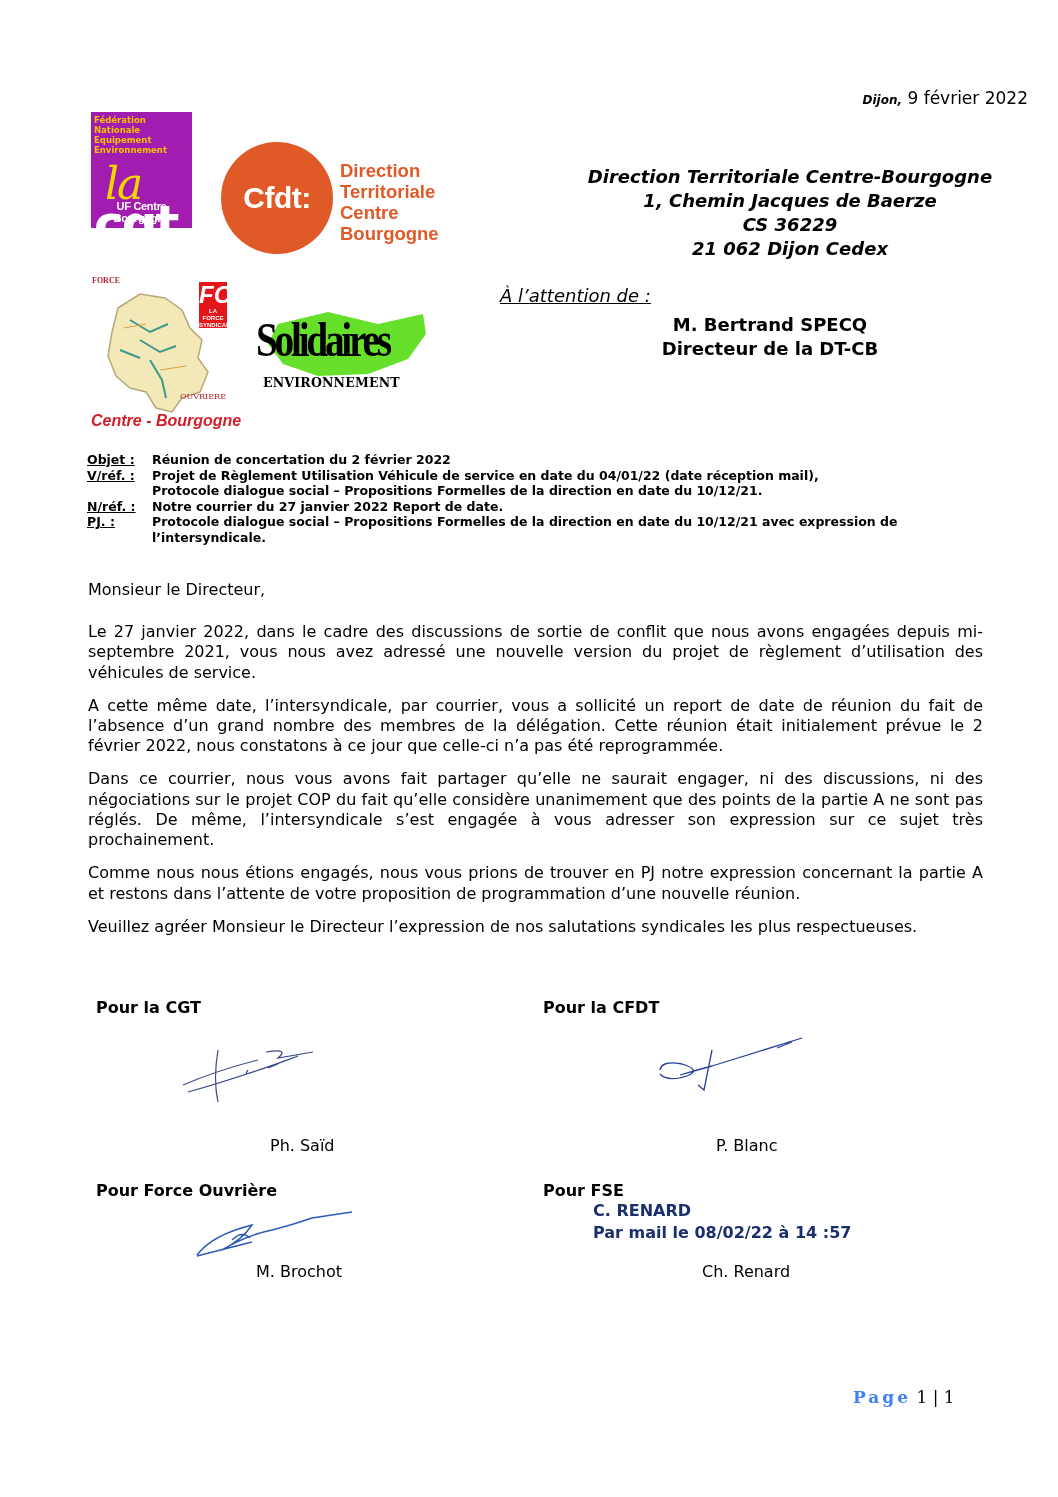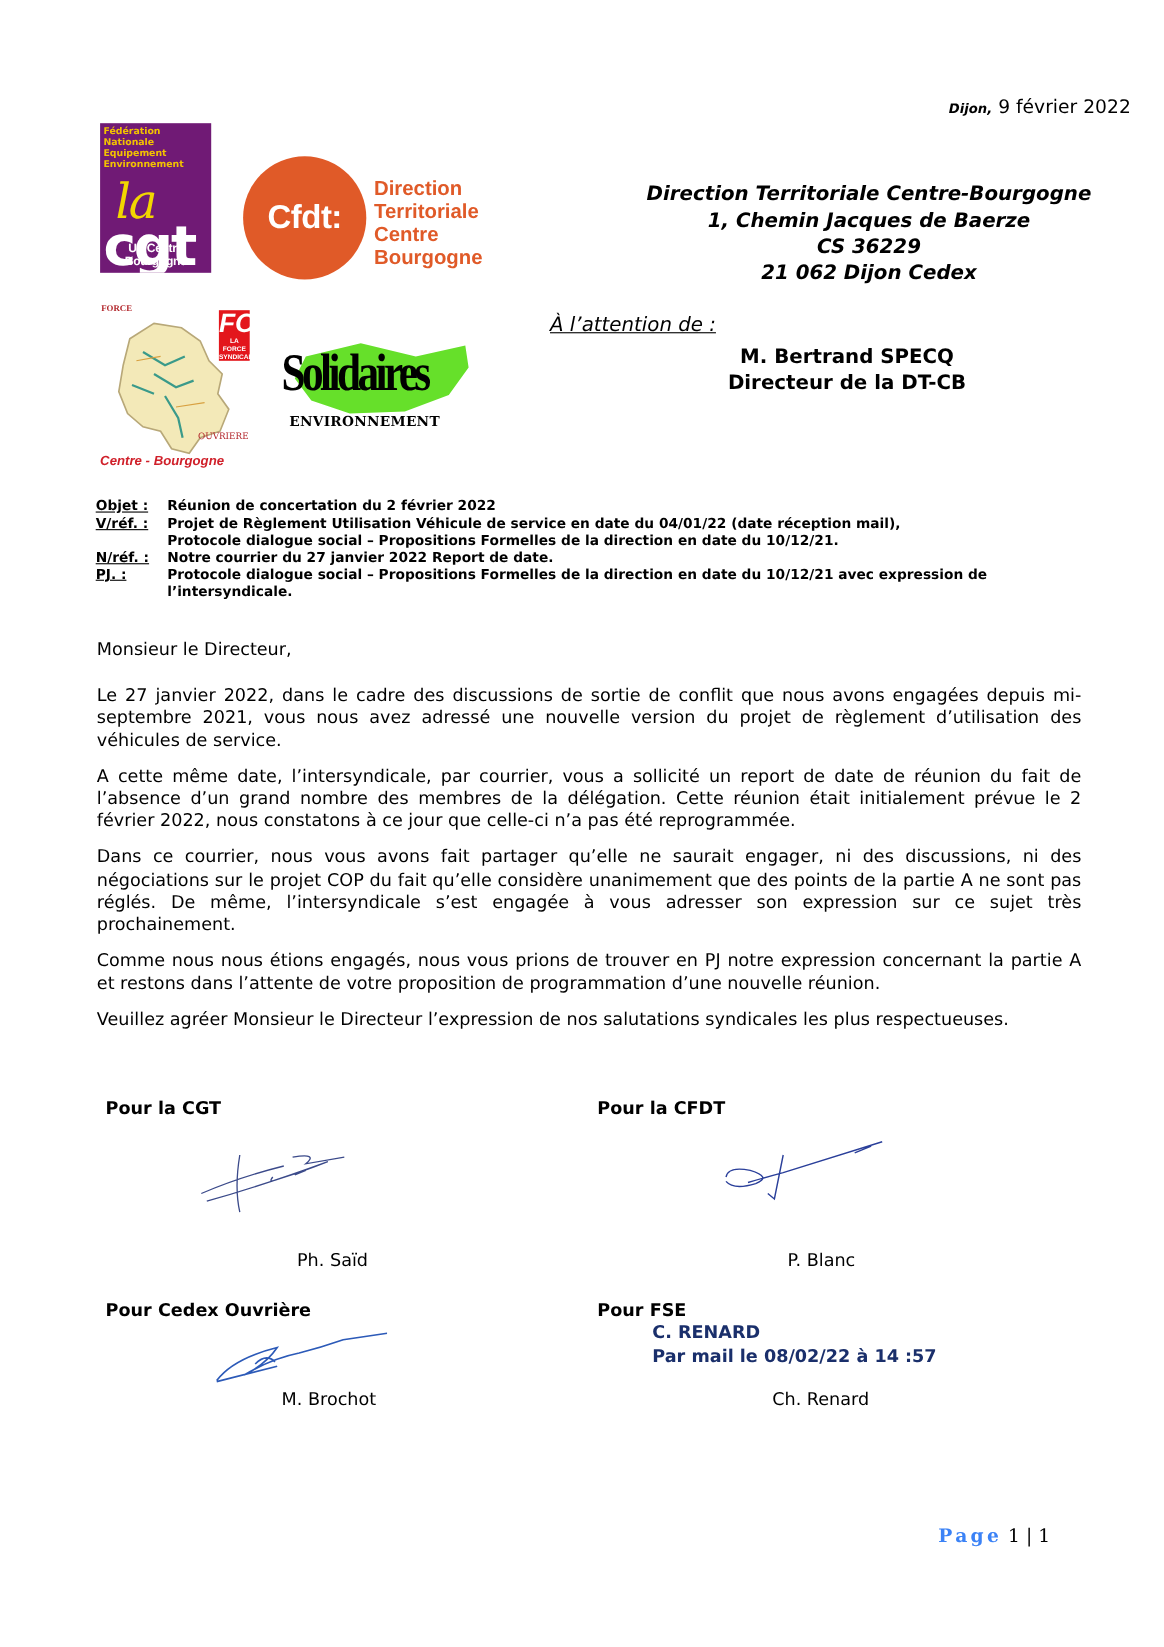--- a/index.html
+++ b/index.html
@@ -6,39 +6,39 @@
   html, body { width: 1058px; height: 1497px; background: #ffffff; }
   body { position: relative; font-family: "DejaVu Sans", sans-serif; color: #000; overflow: hidden; }
 
   .abs { position: absolute; }
 
   
   .date-line { right: 30px; top: 88px; font-size: 17px; white-space: nowrap; }
   .date-line .city { font-weight: bold; font-style: italic; font-size: 12px; }
 
   
-  .cgt-logo { left: 91px; top: 112px; width: 101px; height: 136px; background: #701a75; overflow: hidden; }
+  .cgt-logo { left: 91px; top: 112px; width: 101px; height: 116px; background: #a21caf; overflow: hidden; }
   .cgt-logo .fed { position: absolute; left: 3px; top: 3px; color: #f2c200; font-weight: bold; font-size: 8.5px; line-height: 10px; }
   .cgt-logo .la { position: absolute; left: 14px; top: 52px; color: #f2d600; font-family: "DejaVu Serif", serif; font-style: italic; font-size: 44px; line-height: 40px; letter-spacing: -2px; }
   .cgt-logo .cgt-text { position: absolute; left: 3px; top: 82px; color: #fff; font-weight: bold; font-size: 50px; line-height: 60px; letter-spacing: -2px; }
   .cgt-logo .uf { position: absolute; left: 0; right: 0; bottom: 4px; text-align: center; color: #fff; font-family: "Liberation Sans", sans-serif; font-size: 11px; font-weight: bold; letter-spacing: -0.3px; }
 
   
   .cfdt-circle { left: 221px; top: 142px; width: 112px; height: 112px; border-radius: 50%; background: #e05a28; display: flex; align-items: center; justify-content: center; }
   .cfdt-circle span { color: #fff; font-family: "Liberation Sans", sans-serif; font-weight: bold; font-size: 30px; letter-spacing: -0.5px; }
   .cfdt-text { left: 340px; top: 160px; color: #e05a28; font-family: "Liberation Sans", sans-serif; font-weight: bold; font-size: 18.5px; line-height: 21px; }
 
   
   .fo-map { left: 90px; top: 280px; width: 150px; height: 150px; }
   .fo-badge { left: 199px; top: 282px; width: 28px; height: 46px; background: #e3161c; text-align: center; }
   .fo-badge .fo { color: #fff; font-family: "Liberation Sans", sans-serif; font-style: italic; font-weight: bold; font-size: 24px; line-height: 26px; display:block; }
   .fo-badge .sub { color: #fff; font-family: "Liberation Sans", sans-serif; font-size: 6px; font-weight: bold; line-height: 7px; display:block; }
   .fo-force { left: 92px; top: 276px; color: #b2262b; font-family: Liberation Serif, serif; font-size: 8px; font-weight: bold; }
   .fo-ouvriere { left: 180px; top: 392px; color: #b2262b; font-family: "DejaVu Serif", serif; font-size: 8px; }
-  .fo-centre { left: 91px; top: 412px; color: #d0202a; font-family: "Liberation Sans", sans-serif; font-style: italic; font-weight: bold; font-size: 12px; }
+  .fo-centre { left: 91px; top: 412px; color: #d0202a; font-family: "Liberation Sans", sans-serif; font-style: italic; font-weight: bold; font-size: 16px; }
 
   
   .sol-green { left: 258px; top: 304px; width: 175px; height: 78px; }
   .sol-text { left: 256px; top: 314px; font-family: "Liberation Serif", serif; font-weight: bold; font-size: 48px; letter-spacing: -4px; line-height: 52px; transform: scaleX(0.82); transform-origin: left; }
   .sol-env { left: 263px; top: 375px; font-family: "DejaVu Serif", serif; font-weight: bold; font-size: 12.5px; letter-spacing: 0.2px; }
 
   
   .address { left: 530px; top: 165px; width: 520px; text-align: center; font-weight: bold; font-size: 18px; line-height: 24px; font-style: italic; }
   .attn { left: 500px; top: 285px; font-style: italic; font-size: 18px; text-decoration: underline; }
   .recipient { left: 600px; top: 313px; width: 340px; text-align: center; font-weight: bold; font-size: 18px; line-height: 24px; }
@@ -164,21 +164,21 @@
   <path d="M5,45 Q40,30 80,20 M10,52 Q60,38 120,16 Q100,24 75,32 Q65,36 70,30 M88,12 Q112,8 100,18 L135,12 M40,10 Q35,40 40,62 M100,24 L90,28" stroke="#3b4a8a" stroke-width="1.2" fill="none"></path>
 </svg>
 <div class="abs sig-name" style="left:270px; top:1136px;">Ph. Saïd</div>
 
 <div class="abs sig-label" style="left:543px; top:998px;">Pour la CFDT</div>
 <svg class="abs sig-img" style="left:652px; top:1030px;" viewBox="0 0 160 70">
   <path d="M8,40 Q10,30 30,34 Q50,40 35,46 Q15,52 8,44 M28,45 Q45,40 60,36 L150,8 M60,20 L52,60 L46,55 M140,12 L125,18" stroke="#2a3f9a" stroke-width="1.3" fill="none"></path>
 </svg>
 <div class="abs sig-name" style="left:716px; top:1136px;">P. Blanc</div>
 
-<div class="abs sig-label" style="left:96px; top:1181px;">Pour Cedex Ouvrière</div>
+<div class="abs sig-label" style="left:96px; top:1181px;">Pour Force Ouvrière</div>
 <svg class="abs sig-img" style="left:192px; top:1205px;" viewBox="0 0 160 60">
   <path d="M5,45 Q20,25 60,15 Q50,30 30,40 Q55,25 80,20 Q100,15 120,8 L160,2 M40,30 Q50,20 58,28 M5,46 L60,32" stroke="#2c5ab8" stroke-width="1.5" fill="none"></path>
 </svg>
 <div class="abs sig-name" style="left:256px; top:1262px;">M. Brochot</div>
 
 <div class="abs sig-label" style="left:543px; top:1181px;">Pour FSE</div>
 <div class="abs fse-blue" style="left:593px; top:1200px;">C. RENARD</div>
 <div class="abs fse-blue" style="left:593px; top:1222px;">Par mail le 08/02/22 à 14 :57</div>
 <div class="abs sig-name" style="left:702px; top:1262px;">Ch. Renard</div>
 

